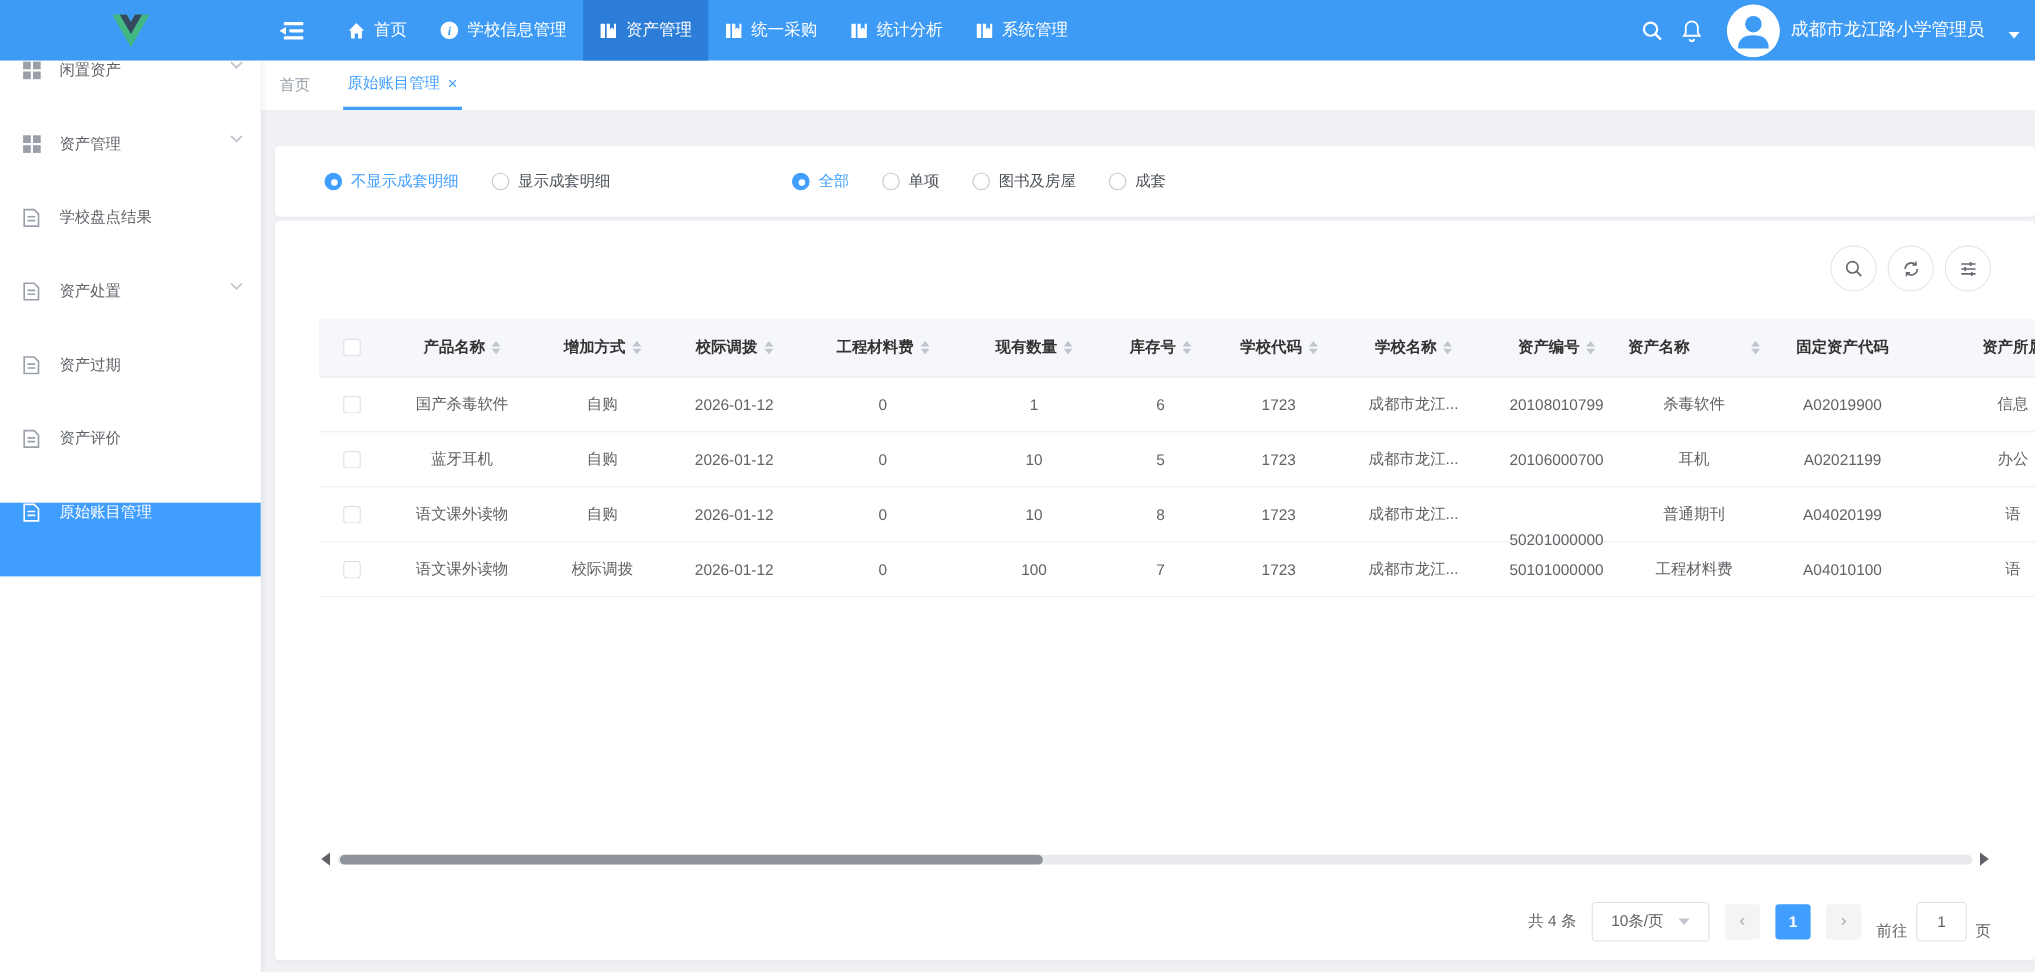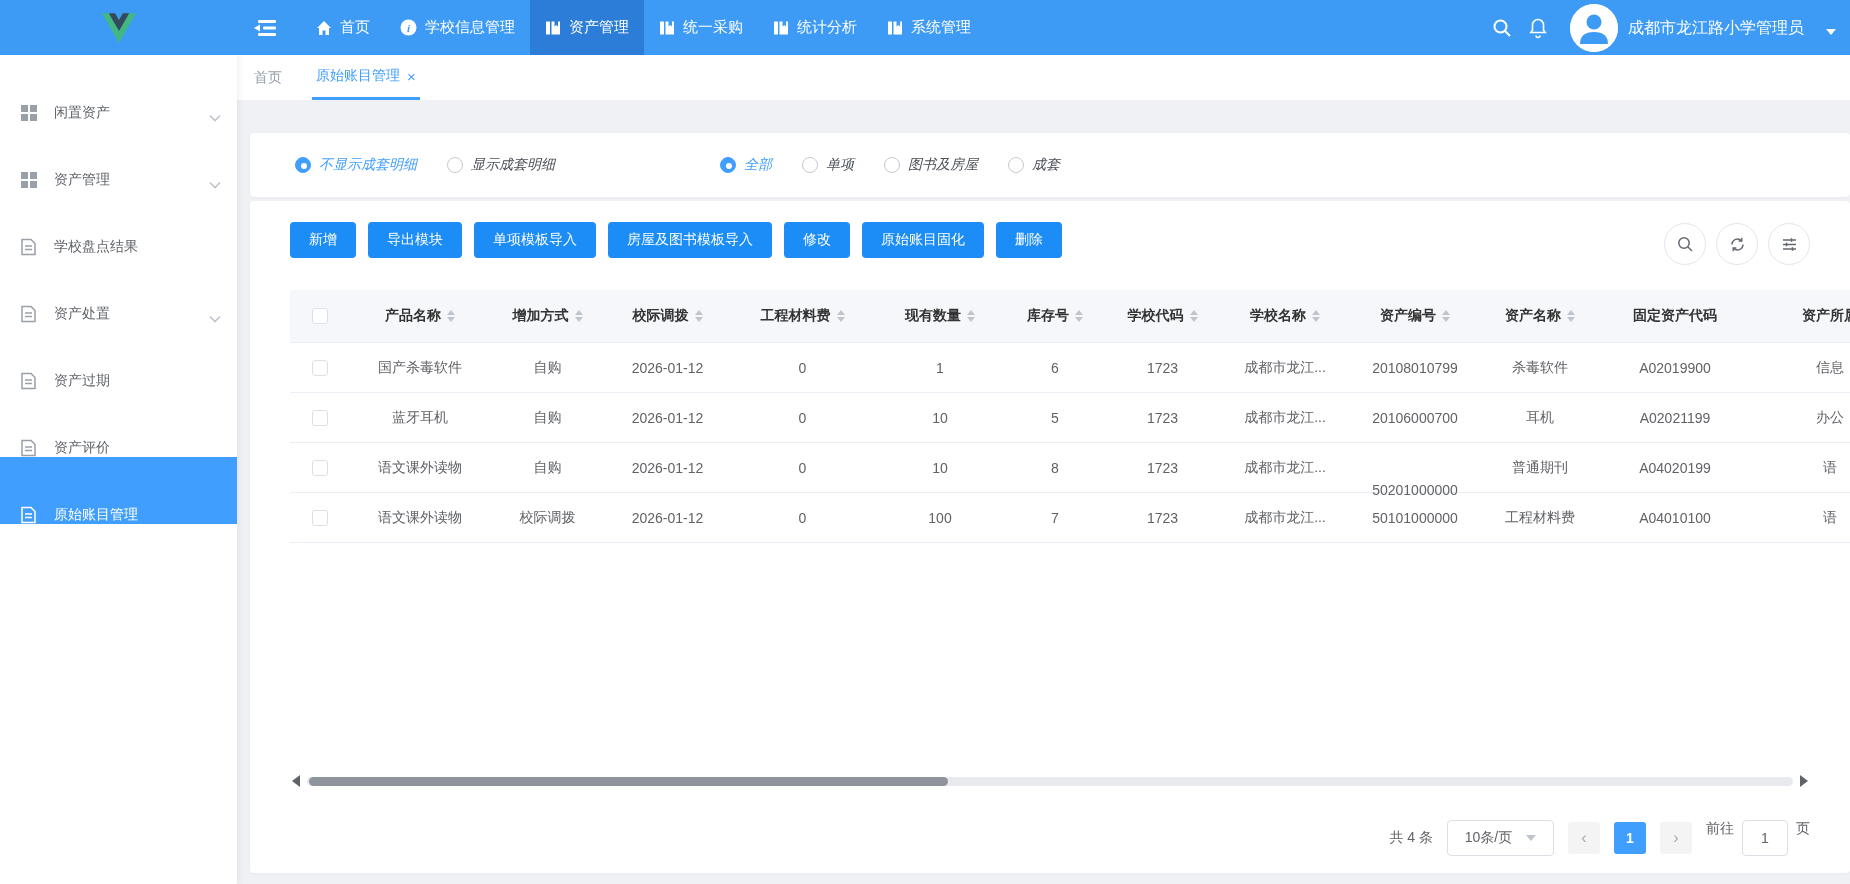--- a/index.html
+++ b/index.html
@@ -22,39 +22,39 @@
   .nav-right { margin-left:auto; display:flex; align-items:center; padding-right:14px; }
   .nav-icon-btn { width:36px; height:36px; display:flex; align-items:center; justify-content:center; cursor:pointer; }
   .avatar { width:48px; height:48px; border-radius:50%; background:#fff; margin-left:14px;
     display:flex; align-items:center; justify-content:center; overflow:hidden; }
   .username { width:196px; margin-left:10px; color:#fff; font-size:16px; line-height:20px; word-break:break-all; }
   .nav-caret { width:0; height:0; border:5px solid transparent; border-top:6px solid #fff;
     margin-left:2px; margin-top:14px; }
   
   .sidebar { position:absolute; left:0; top:55px; width:237px; height:829px;
     background:#fff; z-index:20; box-shadow:2px 0 6px rgba(0,21,41,.06); }
-  .side-item { height:67px; display:flex; align-items:flex-end; padding:0 20px;
+  .side-item { height:67px; display:flex; align-items:flex-start; padding:0 20px;
     color:#5f6368; font-size:14px; cursor:pointer; position:relative; }
   .side-item .s-icon { width:18px; height:18px; margin-right:16px; color:#9aa0a8; flex:none; display:flex; }
   .side-item .s-chev { position:absolute; right:16px; color:#c0c4cc; display:flex; }
   .side-item.selected { background:#409EFF; color:#fff; }
   .side-item.selected .s-icon, .side-item.selected .s-chev { color:#fff; }
   
   .main { position:absolute; left:237px; top:55px; right:0; bottom:0; }
   .tabbar { position:absolute; left:0; top:0; right:0; height:45px; background:#fff;
     display:flex; align-items:stretch; padding-left:13px; }
   .tab { display:flex; align-items:center; gap:7px; padding:0 4px; margin-right:26px;
     font-size:14px; color:#97a0aa; cursor:pointer; }
   .tab.active { color:#409EFF; border-bottom:3px solid #409EFF; }
   .tab .tab-close { font-size:15px; line-height:1; }
   
   .filter-card { position:absolute; left:13px; top:78px; right:0; height:64px;
     background:#fff; border-radius:4px; box-shadow:0 1px 3px rgba(0,0,0,.04);
     display:flex; align-items:center; padding-left:45px; }
-  .radio-group { display:flex; align-items:flex-start; gap:30px;font-style:italic; }
+  .radio-group { display:flex; align-items:flex-start; gap:30px; }
   .radio-group.second { margin-left:165px; }
   .radio { display:flex; align-items:center; gap:8px; cursor:pointer; color:#4a4f57; font-size:14px; white-space:nowrap; }
   .radio .dot { width:16px; height:16px; border-radius:50%; border:1px solid #c6cad1; background:#fff; flex:none; position:relative; }
   .radio.checked { color:#409EFF; }
   .radio.checked .dot { background:#409EFF; border-color:#409EFF; }
   .radio.checked .dot::after { content:""; position:absolute; left:5px; top:5px; width:6px; height:6px;
     border-radius:50%; background:#fff; }
   
   .table-card { position:absolute; left:13px; top:146px; right:0; bottom:11px;
     background:#fff; border-radius:4px; box-shadow:0 1px 3px rgba(0,0,0,.04); }
@@ -88,21 +88,21 @@
   
   .pagination { position:absolute; right:40px; top:619px; height:36px;
     display:flex; align-items:center; gap:14px; font-size:14px; color:#606266; }
   .page-size { width:107px; height:36px; border:1px solid #dcdfe6; border-radius:4px; background:#fff;
     display:flex; align-items:center; justify-content:center; gap:14px; cursor:pointer; color:#606266; }
   .select-caret { width:0; height:0; border:5px solid transparent; border-top:6px solid #c0c4cc; margin-top:5px; }
   .pg-btn { width:32px; height:32px; border-radius:3px; background:#f4f4f5; color:#a8abb2;
     display:flex; align-items:center; justify-content:center; font-size:16px; cursor:pointer; border:none; }
   .pg-num { width:32px; height:32px; border-radius:3px; background:#409EFF; color:#fff; font-weight:bold;
     display:flex; align-items:center; justify-content:center; cursor:pointer; }
-  .goto-box { display:flex; align-items:flex-start; gap:8px; }
+  .goto-box { display:flex; align-items:flex-end; gap:8px; }
   .goto-input { width:46px; height:36px; border:1px solid #dcdfe6; border-radius:4px;
     text-align:center; font-size:14px; color:#606266; font-family:inherit; }
   svg { display:block; }
 </style>
 </head>
 <body>
 
 <header class="navbar">
   <div class="logo-area">
     <svg width="34" height="30" viewBox="0 0 261.76 226.69">
@@ -325,29 +325,20 @@
           <span>图书及房屋</span>
         </div>
         <div class="radio">
           <span class="dot"></span>
           <span>成套</span>
         </div>
       </div>
   </section>
 
   <section class="table-card">
-    <div class="toolbar" id="toolbar">
-        <button class="btn">新增</button>
-        <button class="btn">导出模块</button>
-        <button class="btn">单项模板导入</button>
-        <button class="btn">房屋及图书模板导入</button>
-        <button class="btn">修改</button>
-        <button class="btn">原始账目固化</button>
-        <button class="btn">删除</button>
-      </div>
 
     <div class="tool-icons">
       <div class="circle-btn">
         <svg width="17" height="17" viewBox="0 0 17 17" fill="none" stroke="currentColor" stroke-width="1.5">
           <circle cx="7" cy="7" r="5.2"></circle>
             <line x1="11" y1="11" x2="15" y2="15"></line>
         </svg>
       </div>
       <div class="circle-btn">
         <svg width="17" height="17" viewBox="0 0 17 17" fill="none" stroke="currentColor" stroke-width="1.5">
@@ -431,21 +422,21 @@
                 <i class="dn"></i>
               </span>
             </div>
             <div class="td" style="width: 130px;">
               <span>资产编号</span>
               <span class="sorter">
                 <i class="up"></i>
                 <i class="dn"></i>
               </span>
             </div>
-            <div class="td" style="width: 120px;">
+            <div class="td" style="width: 120px; justify-content: space-between;">
               <span>资产名称</span>
               <span class="sorter">
                 <i class="up"></i>
                 <i class="dn"></i>
               </span>
             </div>
             <div class="td" style="width: 150px;">
               <span>固定资产代码</span>
             </div>
             <div class="td" style="width: 160px;">

